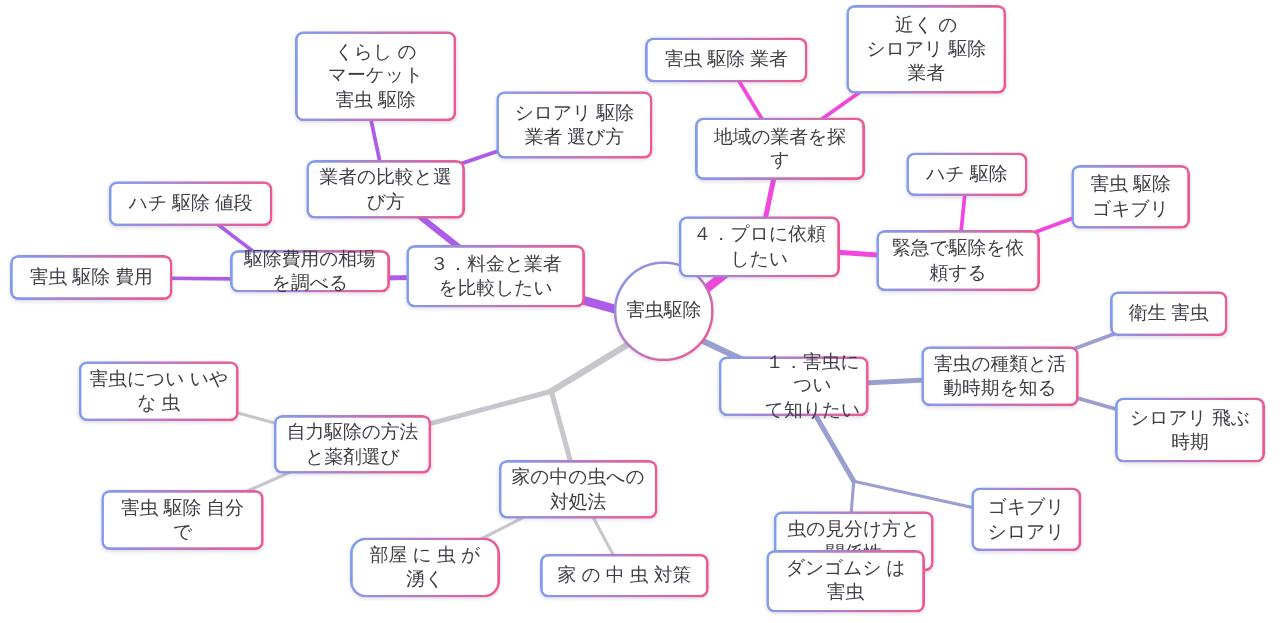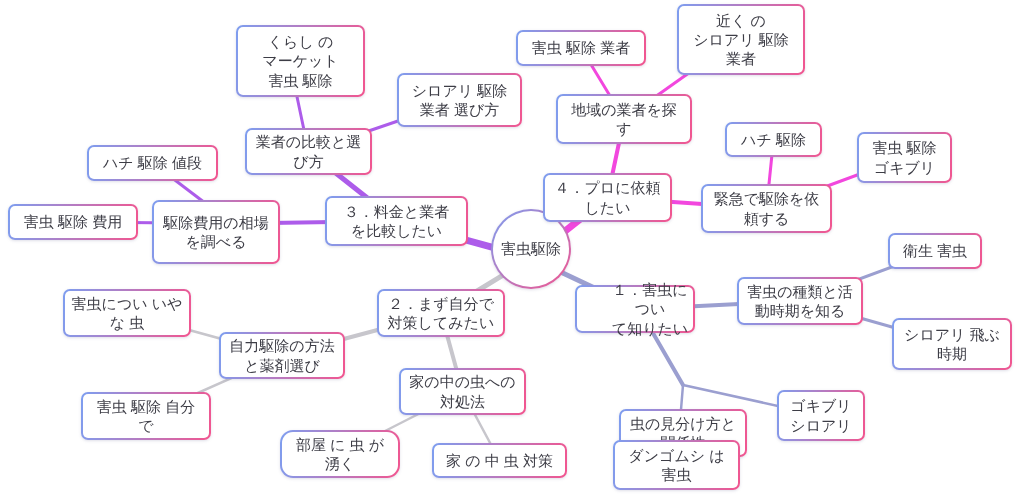--- a/index.html
+++ b/index.html
@@ -65,45 +65,43 @@
 て知りたい</div>
     <div class="node" style="left: 737px; top: 277px; width: 126px; height: 48px;">害虫の種類と活
 動時期を知る</div>
     <div class="node" style="left: 888px; top: 233px; width: 94px; height: 36px;">衛生 害虫</div>
     <div class="node" style="left: 892px; top: 318px; width: 120px; height: 52px;">シロアリ 飛ぶ
 時期</div>
     <div class="node" style="left: 619px; top: 361px; width: 128px; height: 48px; margin-top: 48px;">虫の見分け方と
 関係性</div>
     <div class="node" style="left: 777px; top: 390px; width: 88px; height: 51px;">ゴキブリ
 シロアリ</div>
-    <div class="node" style="left: 613px; top: 440px; width: 127px; height: 50px;">ダンゴムシ は
+    <div class="node" style="left: 613px; top: 440px; width: 127px; height: 50px; font-family: Liberation Serif, serif;">ダンゴムシ は
 害虫</div>
-    <div class="node" style="left: 377px; top: 289px; width: 128px; height: 48px;">２．まず自分で
-対策してみたい</div>
     <div class="node" style="left: 219px; top: 332px; width: 126px; height: 47px;">自力駆除の方法
 と薬剤選び</div>
     <div class="node" style="left: 63px; top: 289px; width: 128px; height: 48px;">害虫につい いや
 な 虫</div>
     <div class="node" style="left: 81px; top: 392px; width: 130px; height: 48px;">害虫 駆除 自分
 で</div>
     <div class="node" style="left: 399px; top: 368px; width: 127px; height: 47px;">家の中の虫への
 対処法</div>
     <div class="node" style="left: 280px; top: 430px; width: 120px; height: 48px; border-radius: 13px;">部屋 に 虫 が
 湧く</div>
     <div class="node" style="left: 432px; top: 443px; width: 135px; height: 35px;">家 の 中 虫 対策</div>
     <div class="node" style="left: 325px; top: 196px; width: 143px; height: 50px;">３．料金と業者
 を比較したい</div>
     <div class="node" style="left: 245px; top: 128px; width: 127px; height: 47px;">業者の比較と選
 び方</div>
     <div class="node" style="left: 236px; top: 25px; width: 129px; height: 72px;">くらし の
 マーケット
 害虫 駆除</div>
     <div class="node" style="left: 397px; top: 73px; width: 125px; height: 54px;">シロアリ 駆除
 業者 選び方</div>
-    <div class="node" style="left: 152px; top: 200px; width: 128px; height: 64px; text-align: center;">駆除費用の相場
+    <div class="node" style="left: 184px; top: 200px; width: 128px; height: 34px; text-align: center;">駆除費用の相場
 を調べる</div>
     <div class="node" style="left: 87px; top: 145px; width: 131px; height: 36px;">ハチ 駆除 値段</div>
     <div class="node" style="left: 8px; top: 204px; width: 130px; height: 36px;">害虫 駆除 費用</div>
     <div class="node" style="left: 543px; top: 173px; width: 129px; height: 49px;">４．プロに依頼
 したい</div>
     <div class="node" style="left: 556px; top: 94px; width: 136px; height: 50px;">地域の業者を探
 す</div>
     <div class="node" style="left: 516px; top: 30px; width: 130px; height: 36px;">害虫 駆除 業者</div>
     <div class="node" style="left: 677px; top: 4px; width: 128px; height: 71px;">近く の
 シロアリ 駆除

